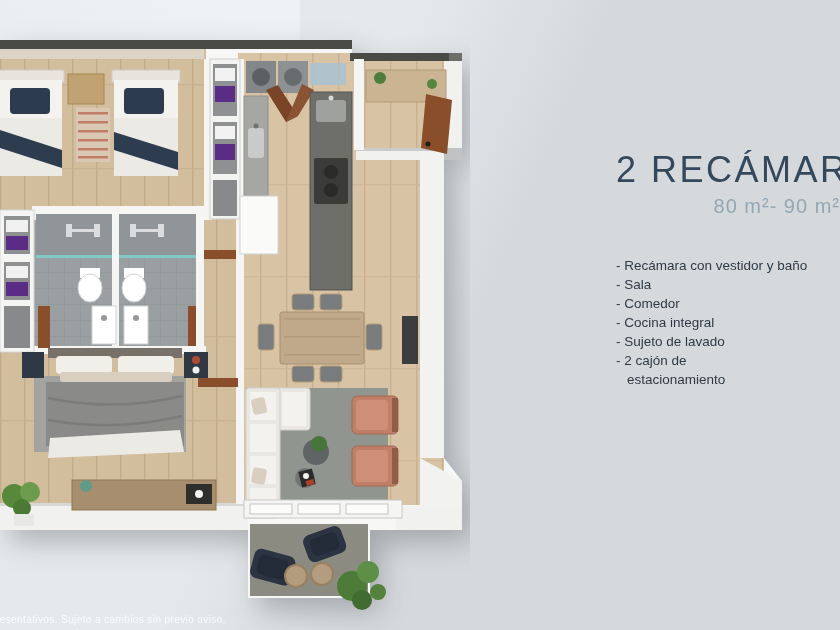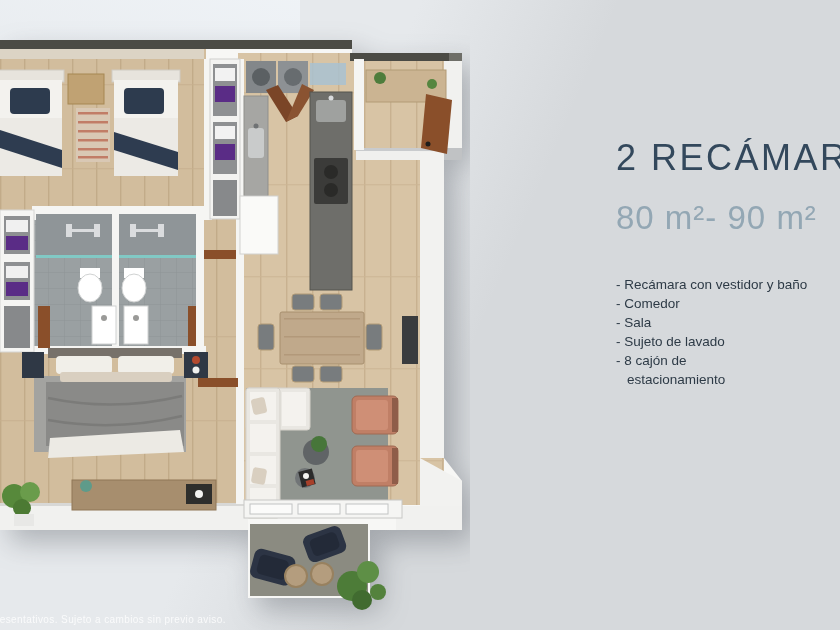--- a/index.html
+++ b/index.html
@@ -19,28 +19,28 @@
       rgba(230,233,236,0) 56%);
   }
   .band-b{
     left:0;top:0;width:300px;height:260px;
     background:linear-gradient(200deg, rgba(240,244,248,.85), rgba(240,244,248,0) 70%);
   }
   .floorplan{position:absolute;left:0;top:0;width:470px;height:630px;}
   .floorplan svg{display:block;}
   .slab{filter:drop-shadow(10px 12px 14px rgba(70,75,82,.35));}
 
-  .info{position:absolute;left:616px;top:136px;width:224px;color:var(--list_color,#2d3a46);}
+  .info{position:absolute;left:616px;top:148px;width:224px;color:var(--list_color,#2d3a46);}
   .info h1{
     margin:0;font-size:36px;font-weight:400;letter-spacing:2.5px;
     color:var(--title_color,#33485c);white-space:nowrap;overflow:hidden;line-height:1.2;
   }
   .area{
-    margin-top:20px;font-size:33px;letter-spacing:1px;
-    color:var(--subtitle_color,#93a7b4);white-space:nowrap;
+    margin-top:4px;font-size:20px;letter-spacing:1px;
+    color:var(--subtitle_color,#93a7b4);white-space:nowrap;text-align:right;
   }
   .features{
     list-style:none;margin:38px 0 12px 0;padding:0;
     font-size:13.5px;line-height:19px;color:var(--list_color,#2d3a46);
   }
   .features li{
     padding-left:11px;text-indent:-11px;white-space:pre-line;
   }
   .features li::before{content:var(--bullet,"- ");color:var(--list_color,#2d3a46);}
   .disclaimer{
@@ -305,22 +305,23 @@
         <circle cx="378" cy="592" r="8" fill="#54823d"></circle>
       </g>
     </svg>
   </div>
 
   <aside class="info">
     <h1>2 RECÁMAR</h1>
     <div class="area">80 m²- 90 m²</div>
     <ul class="features">
       <li>Recámara con vestidor y baño</li>
+      <li>Sala</li>
       <li>Comedor</li>
-      <li>Sala</li>
+      <li>Cocina integral</li>
       <li>Sujeto de lavado</li>
-      <li>8 cajón de
+      <li>2 cajón de
 estacionamiento</li>
     </ul>
   </aside>
 
   <div class="disclaimer">resentativos. Sujeto a cambios sin previo aviso.</div>
 </div>
 
 </body></html>

